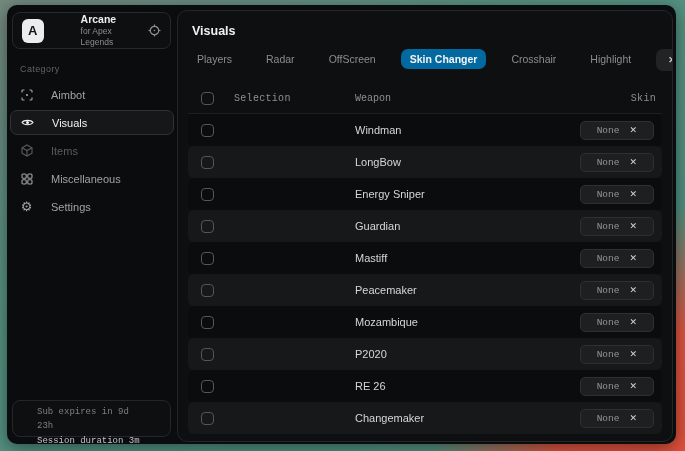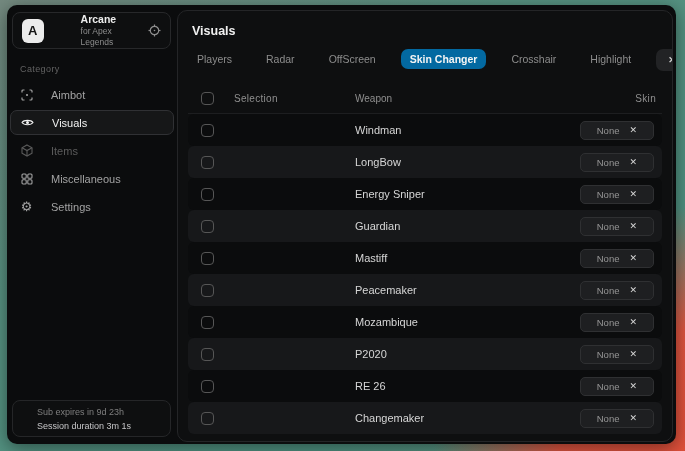--- a/index.html
+++ b/index.html
@@ -4,21 +4,21 @@
 <style>
   * { margin:0; padding:0; box-sizing:border-box; }
   html,body { width:685px; height:451px; overflow:hidden; }
   body {
     font-family:"Liberation Sans", sans-serif;
     background:
       radial-gradient(circle 380px at 101% 103%, #e0503a 0%, #de5540 35%, rgba(222,85,64,0) 68%),
       linear-gradient(150deg, #74897f 0%, #579180 35%, #4e9181 75%, #62907b 100%);
     position:relative;
   }
-  .mono { font-family:Liberation Sans, sans-serif; }
+  .mono { font-family:Liberation Mono, monospace; }
 
   .window {
     position:absolute; left:7px; top:5px; width:669px; height:439px;
     background:#0b0c0d; border-radius:10px; display:flex;
     box-shadow:0 4px 18px rgba(0,0,0,.45);
   }
 
   
   .sidebar { width:170px; position:relative; flex:0 0 auto; }
   .profile-card {

